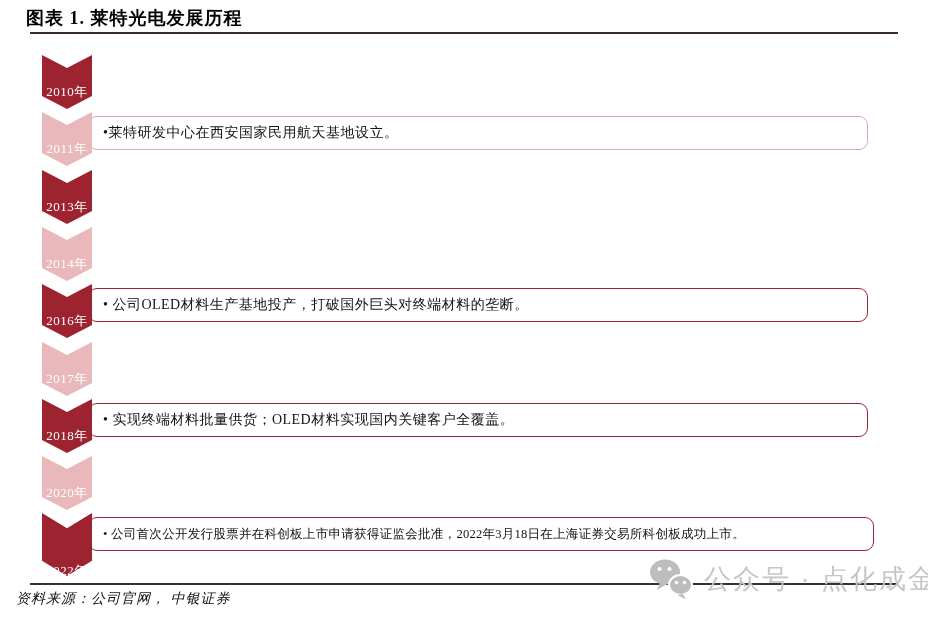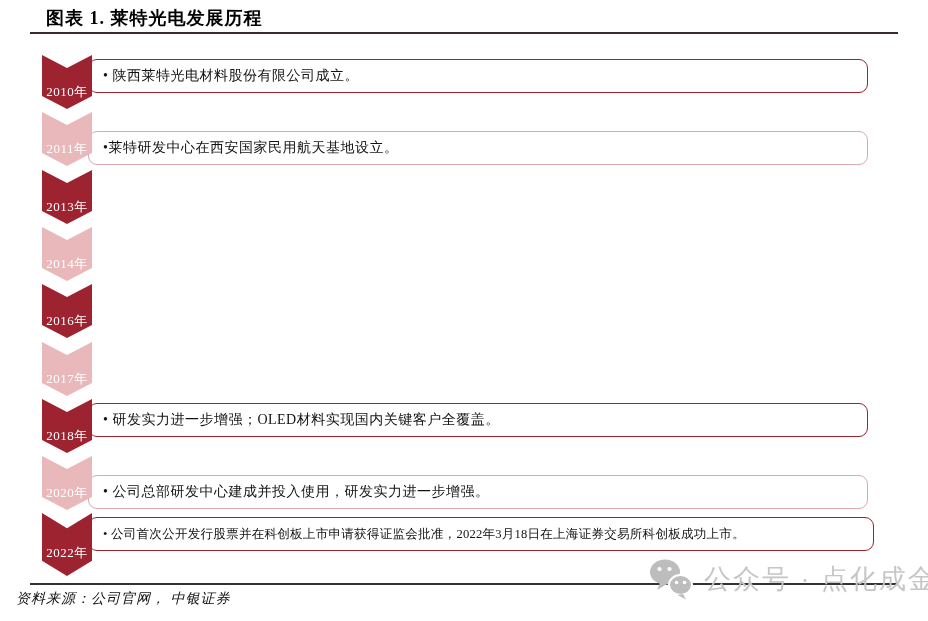--- a/index.html
+++ b/index.html
@@ -6,21 +6,21 @@
   body {
     width: 928px; height: 621px;
     background: #ffffff;
     position: relative;
     overflow: hidden;
     font-family: "Liberation Serif", "DejaVu Serif", serif;
   }
   .page { position: absolute; inset: 0; }
 
   .fig-title {
-    position: absolute; left: 46px; top: 6px;
+    position: absolute; left: 26px; top: 6px;
     font-size: 18px; font-weight: bold; color: #000;
     letter-spacing: 1px;
   }
   .title-rule {
     position: absolute; left: 30px; top: 32px;
     width: 868px; height: 2px;
     background: var(--title-rule);
   }
 
   .timeline {
@@ -35,35 +35,35 @@
   }
   .tl-item.last .chevron { height: 63px; }
   .tl-item.dark  .chevron polygon { fill: var(--dark-red); }
   .tl-item.light .chevron polygon { fill: var(--light-pink); }
 
   .year {
     position: absolute; left: 40px; top: 28px; width: 54px;
     text-align: center; color: #ffffff; font-size: 13px;
     z-index: 3; letter-spacing: 0.5px;
   }
-  .tl-item.last .year { top: 31px; }
+  .tl-item.last .year { top: 49px; }
 
   .box {
     position: absolute; left: 88px; top: 4px;
     width: 780px; height: 34px;
     background: #ffffff;
     border: 1.5px solid;
     border-radius: 9px;
     box-sizing: border-box;
     display: flex; align-items: center;
     padding: 0 4px 0 14px;
     z-index: 1;
   }
   .tl-item.dark  .box { border-color: var(--dark-red); }
-  .tl-item.light .box { border-color: var(--pink-border); border-width: 1.2px; margin-top: 15px; }
+  .tl-item.light .box { border-color: var(--pink-border); border-width: 1.2px; }
   .tl-item.last  .box { width: 786px; }
 
   .box-text {
     font-size: 14px; color: #121212; white-space: nowrap;
     letter-spacing: 0.5px;
   }
   .tl-item.last .box-text { font-size: 12.6px; letter-spacing: 0.2px; }
 
   .footer-rule {
     position: absolute; left: 30px; top: 583px;
@@ -96,23 +96,20 @@
 
   <div class="fig-title">图表 1. 莱特光电发展历程</div>
   <div class="title-rule"></div>
 
   <div class="timeline" id="timeline">
       <div class="tl-item dark" style="top: 0px;">
     <svg class="chevron" viewBox="0 0 50 54" preserveAspectRatio="none">
       <polygon points="0,0 25,13 50,0 50,41 25,54 0,41"></polygon>
     </svg>
     <span class="year">2010年</span>
-    <div class="box">
-      <span class="box-text">• 陕西莱特光电材料股份有限公司成立。</span>
-    </div>
   </div>
       <div class="tl-item light" style="top: 57px;">
     <svg class="chevron" viewBox="0 0 50 54" preserveAspectRatio="none">
       <polygon points="0,0 25,13 50,0 50,41 25,54 0,41"></polygon>
     </svg>
     <span class="year">2011年</span>
     <div class="box">
       <span class="box-text">•莱特研发中心在西安国家民用航天基地设立。</span>
     </div>
   </div>
@@ -126,44 +123,44 @@
     <svg class="chevron" viewBox="0 0 50 54" preserveAspectRatio="none">
       <polygon points="0,0 25,13 50,0 50,41 25,54 0,41"></polygon>
     </svg>
     <span class="year">2014年</span>
   </div>
       <div class="tl-item dark" style="top: 229px;">
     <svg class="chevron" viewBox="0 0 50 54" preserveAspectRatio="none">
       <polygon points="0,0 25,13 50,0 50,41 25,54 0,41"></polygon>
     </svg>
     <span class="year">2016年</span>
+    <div class="box">
+      <span class="box-text">• 公司OLED材料生产基地投产，打破国外巨头对终端材料的垄断。</span>
+    </div>
   </div>
       <div class="tl-item light" style="top: 287px;">
     <svg class="chevron" viewBox="0 0 50 54" preserveAspectRatio="none">
       <polygon points="0,0 25,13 50,0 50,41 25,54 0,41"></polygon>
     </svg>
     <span class="year">2017年</span>
   </div>
       <div class="tl-item dark" style="top: 344px;">
     <svg class="chevron" viewBox="0 0 50 54" preserveAspectRatio="none">
       <polygon points="0,0 25,13 50,0 50,41 25,54 0,41"></polygon>
     </svg>
     <span class="year">2018年</span>
     <div class="box">
-      <span class="box-text">• 研发实力进一步增强；OLED材料实现国内关键客户全覆盖。</span>
+      <span class="box-text">• 实现终端材料批量供货；OLED材料实现国内关键客户全覆盖。</span>
     </div>
   </div>
       <div class="tl-item light" style="top: 401px;">
     <svg class="chevron" viewBox="0 0 50 54" preserveAspectRatio="none">
       <polygon points="0,0 25,13 50,0 50,41 25,54 0,41"></polygon>
     </svg>
     <span class="year">2020年</span>
-    <div class="box">
-      <span class="box-text">• 公司总部研发中心建成并投入使用，研发实力进一步增强。</span>
-    </div>
   </div>
       <div class="tl-item dark last" style="top: 458px;">
     <svg class="chevron" viewBox="0 0 50 54" preserveAspectRatio="none">
       <polygon points="0,0 25,13 50,0 50,41 25,54 0,41"></polygon>
     </svg>
     <span class="year">2022年</span>
     <div class="box">
       <span class="box-text">• 公司首次公开发行股票并在科创板上市申请获得证监会批准，2022年3月18日在上海证券交易所科创板成功上市。</span>
     </div>
   </div>

